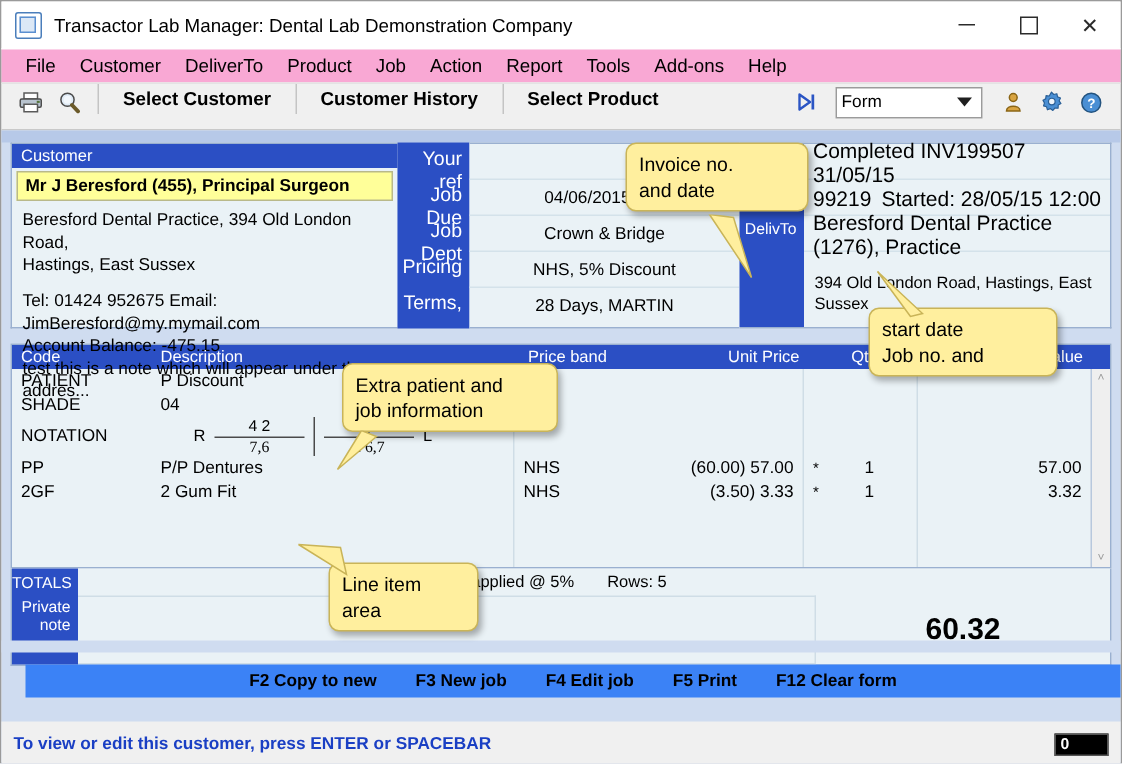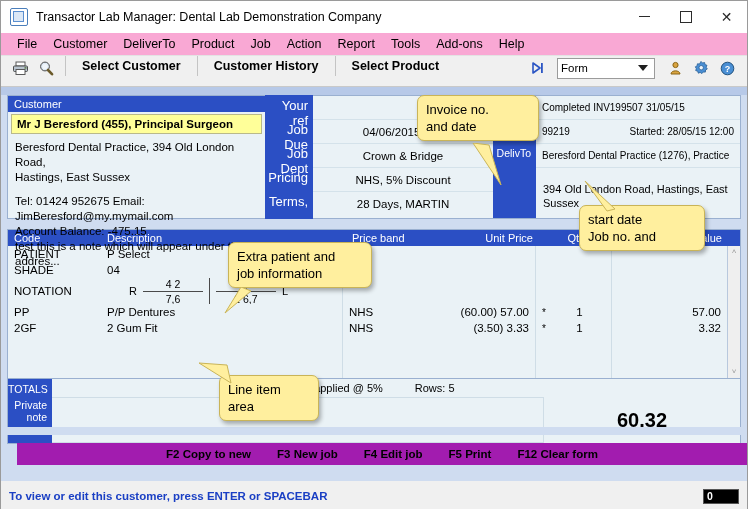--- a/index.html
+++ b/index.html
@@ -69,21 +69,21 @@
   .valcol .vr{height:24px;font-size:11.5px;color:#000;display:flex;align-items:center;
               justify-content:center;border-bottom:1px solid #d4e2ea;box-sizing:border-box;}
   .valcol .vr:last-child{border-bottom:none;}
 
   .hcol-right{width:248px;background:#eaf2f6;border:1px solid #9ab0d0;
               border-left:none;box-sizing:border-box;display:flex;}
   .rlbl{width:43px;background:#2b4fc4;flex:none;}
   .rlbl .lb{color:#fff;font-size:10.5px;text-align:right;padding:3px 5px 3px 0;
             height:24px;box-sizing:border-box;}
   .rval{flex:1;}
-  .rval .vr{height:24px;font-size:10px;color:#000;display:flex;align-items:center;
+  .rval .vr{height:24px;font-size:14px;color:#000;display:flex;align-items:center;
             padding:0 6px;border-bottom:1px solid #d4e2ea;box-sizing:border-box;}
   .rval .vr.two{justify-content:space-between;}
   .rval .addr{font-size:11px;color:#000;padding:14px 7px 0 7px;line-height:14px;}
 
   
   .gridwrap{margin:10px 6px 0 6px;border:1px solid #9ab0d0;background:#eaf2f6;}
   .ghead{display:flex;background:#2b4fc4;color:#fff;font-size:11px;height:16px;
          align-items:center;}
   .gh{padding:0 6px;box-sizing:border-box;white-space:nowrap;}
   .gh.code{width:93px;}
@@ -105,45 +105,45 @@
   .gc.star{width:10px;text-align:center;font-size:10px;}
   .gc.qty{width:64px;text-align:center;border-right:1px solid #cfdde6;height:16px;
           display:flex;align-items:center;justify-content:center;}
   .gc.net{width:115px;text-align:right;}
   .notation{display:flex;align-items:center;font-size:11px;color:#000;
             height:26px;padding-left:22px;}
   .nt-r{margin-right:6px;}
   .nt-box{display:flex;align-items:stretch;}
   .nt-q{width:60px;text-align:center;}
   .nt-top{border-bottom:1px solid #4a4a4a;height:13px;line-height:12px;font-size:10.5px;}
-  .nt-bot{height:13px;line-height:14px;font-size:10.5px;}
+  .nt-bot{height:13px;line-height:14px;font-size:10.5px;font-family:Liberation Serif, serif;}
   .nt-v{width:1px;background:#4a4a4a;margin:0 6px;}
   .nt-l{margin-left:6px;}
   .scroll{width:12px;background:#efefef;border-left:1px solid #b8c8dd;
           display:flex;flex-direction:column;justify-content:space-between;align-items:center;}
   .sarr{font-size:8px;color:#9a9a9a;line-height:10px;padding:1px 0;}
 
   
   .totwrap{margin:0 6px;display:flex;border:1px solid #9ab0d0;border-top:none;
            background:#eaf2f6;}
   .totlbl{width:44px;background:#2b4fc4;color:#fff;font-size:10.5px;flex:none;
           text-align:right;padding-right:5px;box-sizing:border-box;}
   .totlbl div{padding-top:4px;}
   .totright{flex:1;}
   .totrow1{height:18px;display:flex;align-items:center;font-size:11px;color:#000;
            padding-left:208px;}
   .totrow1 .star{margin-right:4px;}
-  .totrow1 .rows{margin-left:32px;text-align:right;}
+  .totrow1 .rows{margin-left:22px;text-align:right;}
   .totrow2{display:flex;height:46px;}
   .tnote{flex:1;border:1px solid #cfdde6;border-left:none;background:#eaf2f6;}
   .tamt{width:196px;display:flex;align-items:center;justify-content:center;
         font-size:20px;font-weight:bold;color:#000;}
 
   
-  .fkeys{position:absolute;left:16px;right:0;bottom:46px;height:22px;background:#a21caf;
+  .fkeys{position:absolute;left:16px;right:0;bottom:46px;height:22px;background:#3b82f6;
          display:flex;align-items:center;justify-content:center;gap:26px;
          font-size:11.5px;font-weight:bold;color:#000;}
   .statusbar{position:absolute;left:0;right:0;bottom:0;height:30px;background:#f0f0f0;
              display:flex;align-items:center;padding:0 8px;}
   .status-text{font-size:11.5px;font-weight:bold;color:#1a3fc4;}
   .status-box{margin-left:auto;width:36px;height:15px;background:#000;color:#fff;
               font-size:10.5px;font-weight:bold;display:flex;align-items:center;
               padding-left:3px;box-sizing:border-box;border:1px solid #555;}
   .botfill{position:absolute;left:0;right:0;bottom:76px;height:8px;background:#cfdcf0;}
 
@@ -302,21 +302,21 @@
         <div class="gh qty">Qty</div>
         <div class="gh net">Net Value</div>
         <div class="gh sb"></div>
       </div>
 
       <div class="gbody">
         <div class="gmain">
 
           <div class="grow">
             <div class="gc code">PATIENT</div>
-            <div class="gc desc">P Select</div>
+            <div class="gc desc">P Discount</div>
             <div class="gc band"></div>
             <div class="gc unit"></div>
             <div class="gc star"></div>
             <div class="gc qty"></div>
             <div class="gc net"></div>
           </div>
 
           <div class="grow">
             <div class="gc code">SHADE</div>
             <div class="gc desc">04</div>

